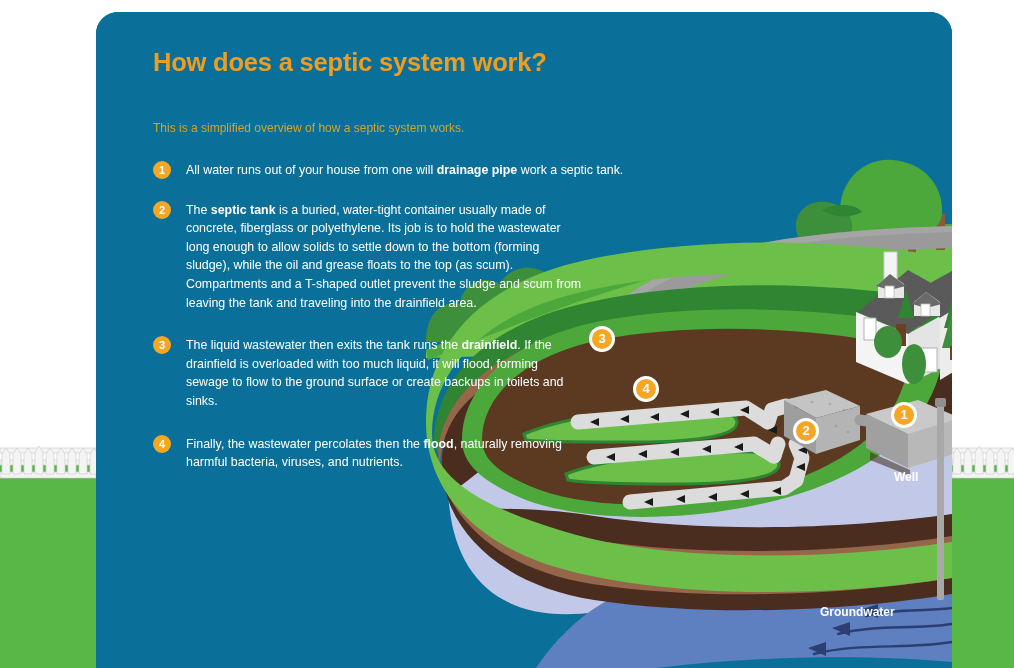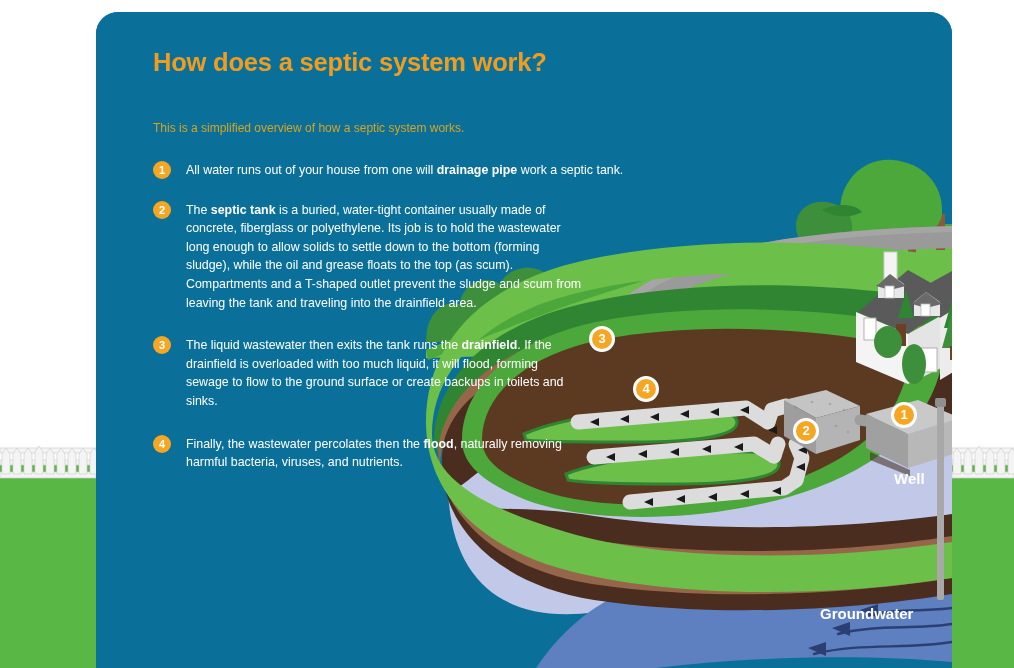--- a/index.html
+++ b/index.html
@@ -125,21 +125,21 @@
     color: #ffffff;
     font-size: 13px;
     font-weight: bold;
     text-align: center;
     line-height: 20px;
     z-index: 30;
   }
   .artlabel {
     position: absolute;
     color: #ffffff;
-    font-size: 15px;
+    font-size: 12px;
     font-weight: bold;
     z-index: 30;
     white-space: nowrap;
   }
 </style>
 </head>
 <body>
 
 <div id="page">
 

